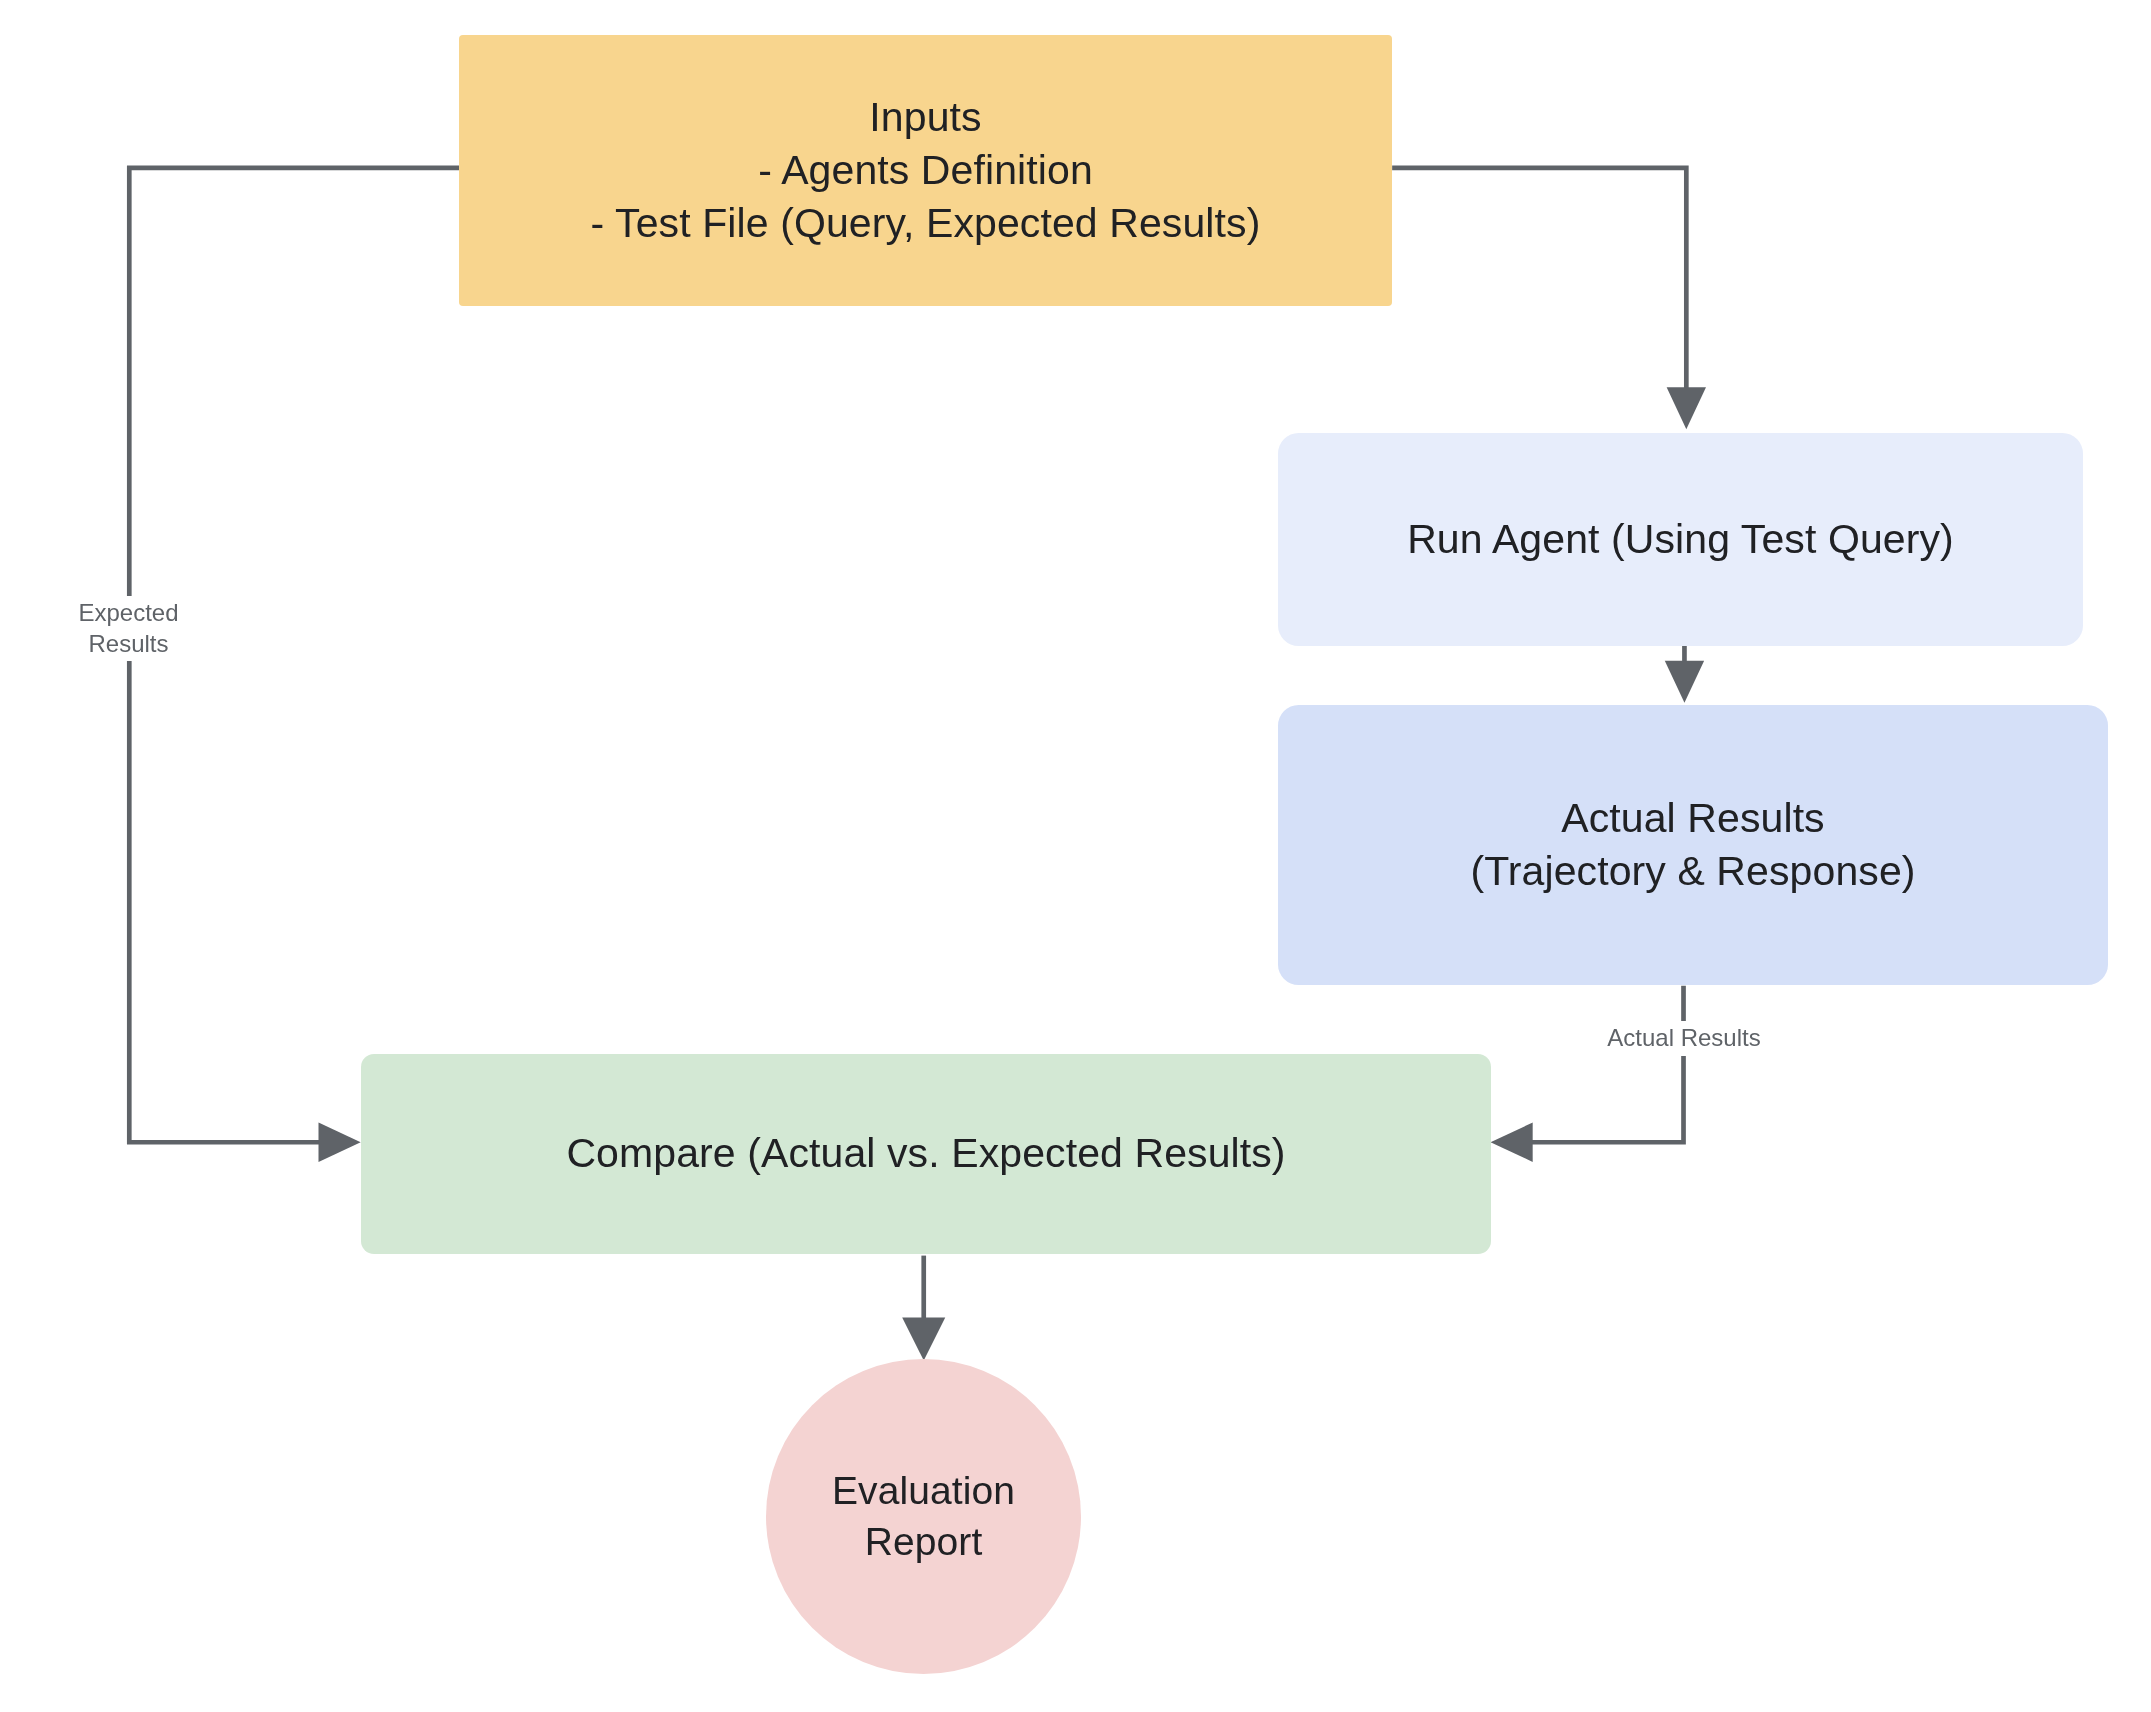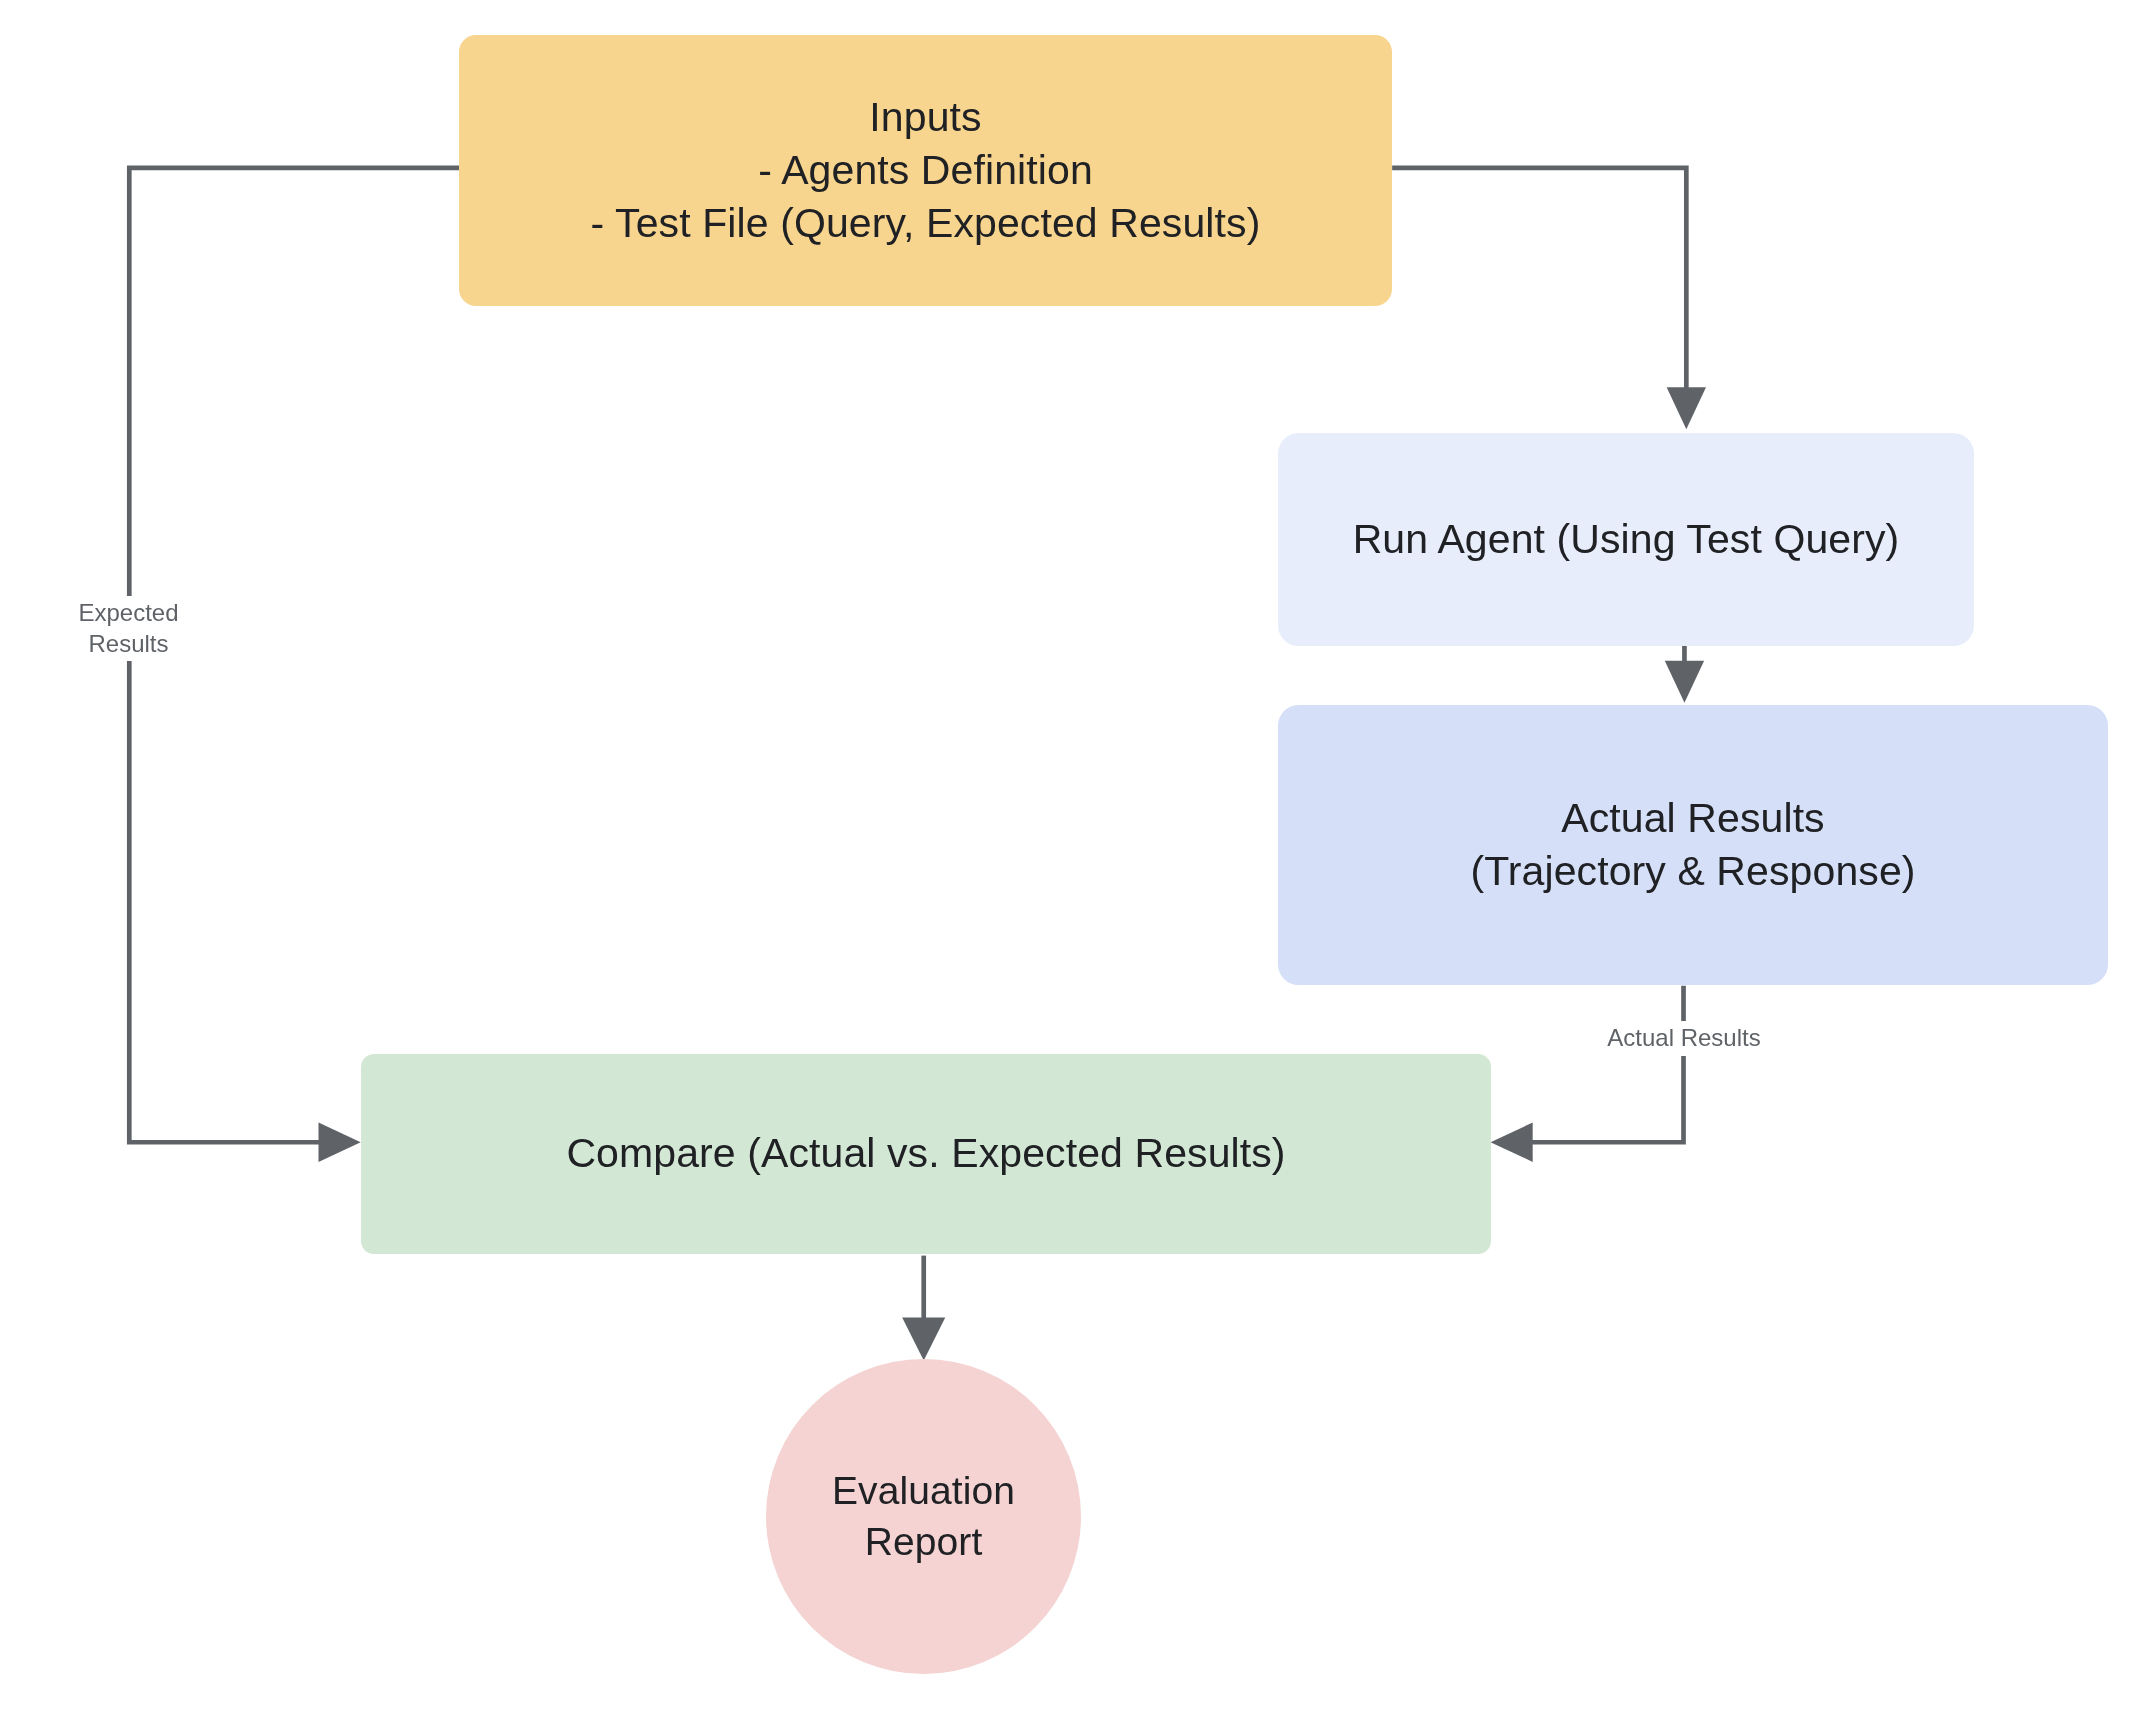--- a/index.html
+++ b/index.html
@@ -37,27 +37,27 @@
     line-height: 1.30;
     white-space: pre-line;
     letter-spacing: 0.1px;
   }
   .node-inputs {
     left: 459px;
     top: 35px;
     width: 933px;
     height: 271px;
     background: #F8D58E;
-    border-radius: 17px;
+    border-radius: 4px;
     font-size: 41px;
   }
   .node-run-agent {
     left: 1278px;
     top: 433px;
-    width: 696px;
+    width: 805px;
     height: 213px;
     background: #E7EDFB;
     border-radius: 20.6px;
     font-size: 41px;
   }
   .node-actual-results {
     left: 1278px;
     top: 705px;
     width: 830px;
     height: 280px;

